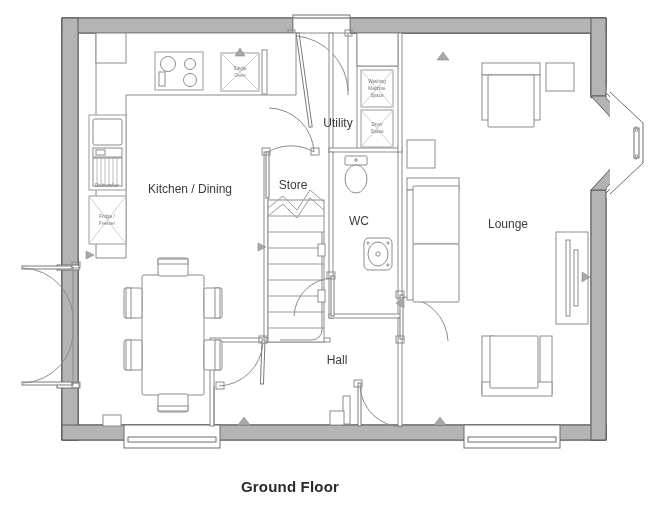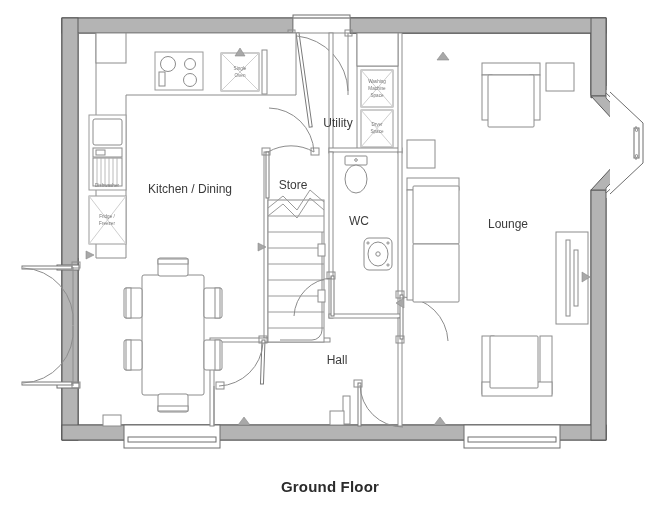--- a/index.html
+++ b/index.html
@@ -56,21 +56,20 @@
     position: absolute;
     left: 0;
     top: 478px;
     width: 580px;
     text-align: center;
     font-family: "Liberation Sans", sans-serif;
     font-size: 15px;
     font-weight: bold;
     color: #2b2b2b;
     letter-spacing: 0.2px;
-    padding-left: 40px;
   }
 </style>
 </head>
 <body>
 
 <div id="plan-wrap">
 <svg id="floorplan" viewBox="0 0 668 517" xmlns="http://www.w3.org/2000/svg">
 
   <g>
 

